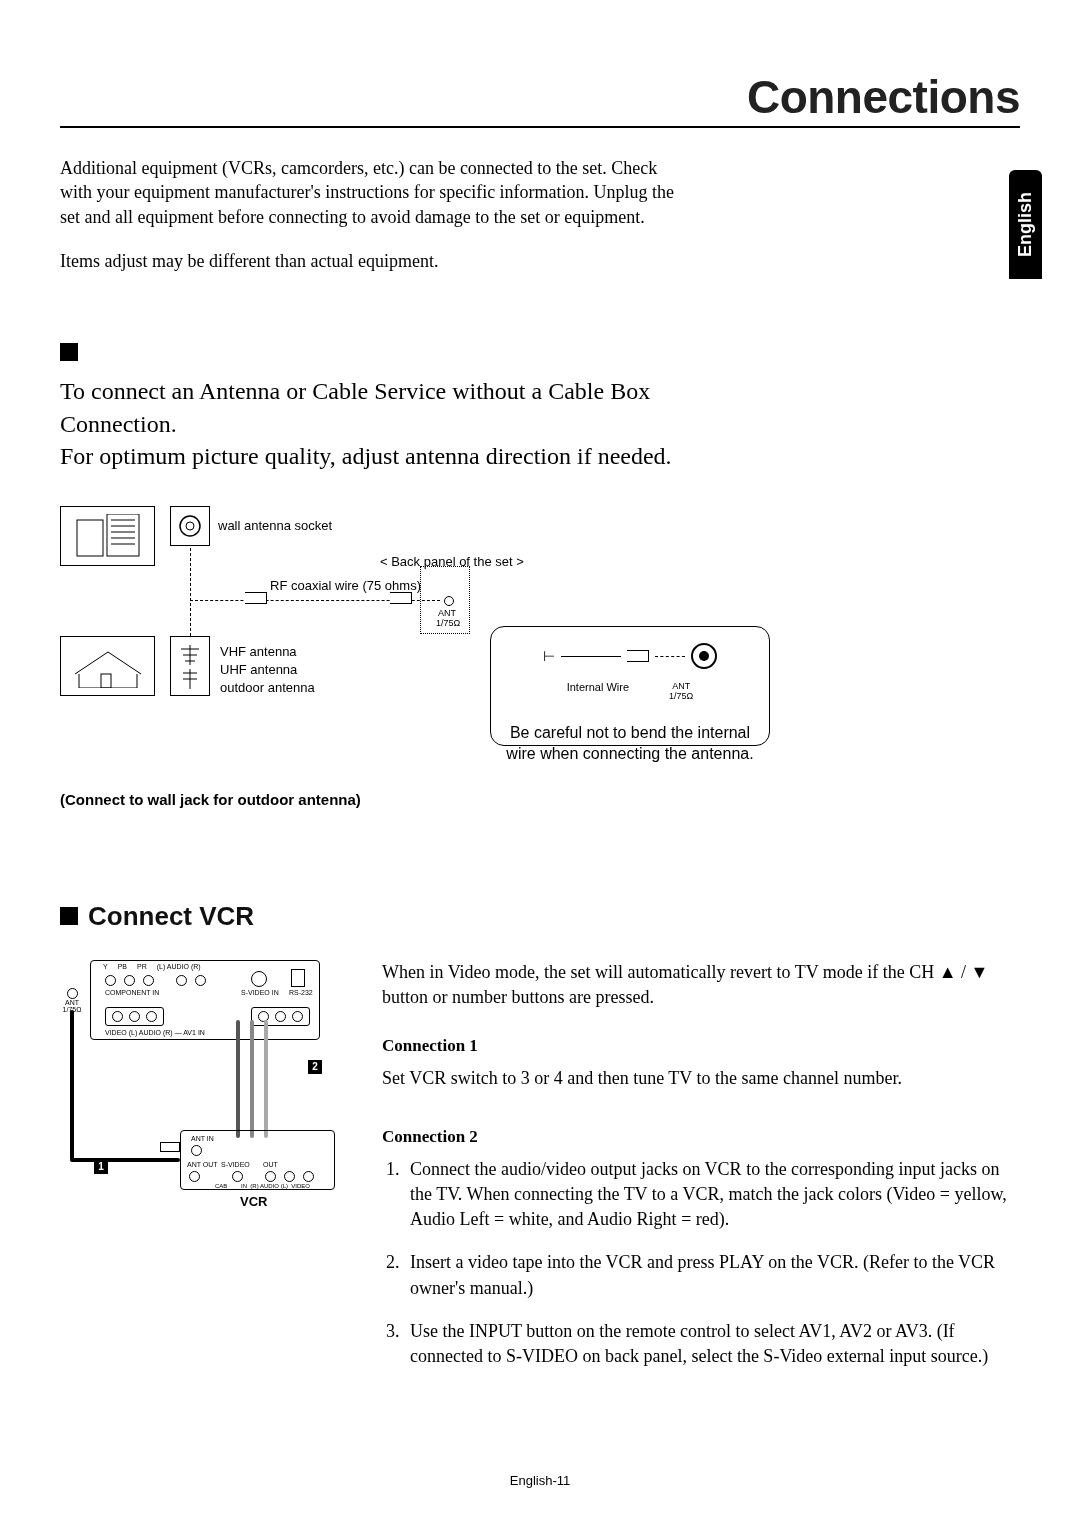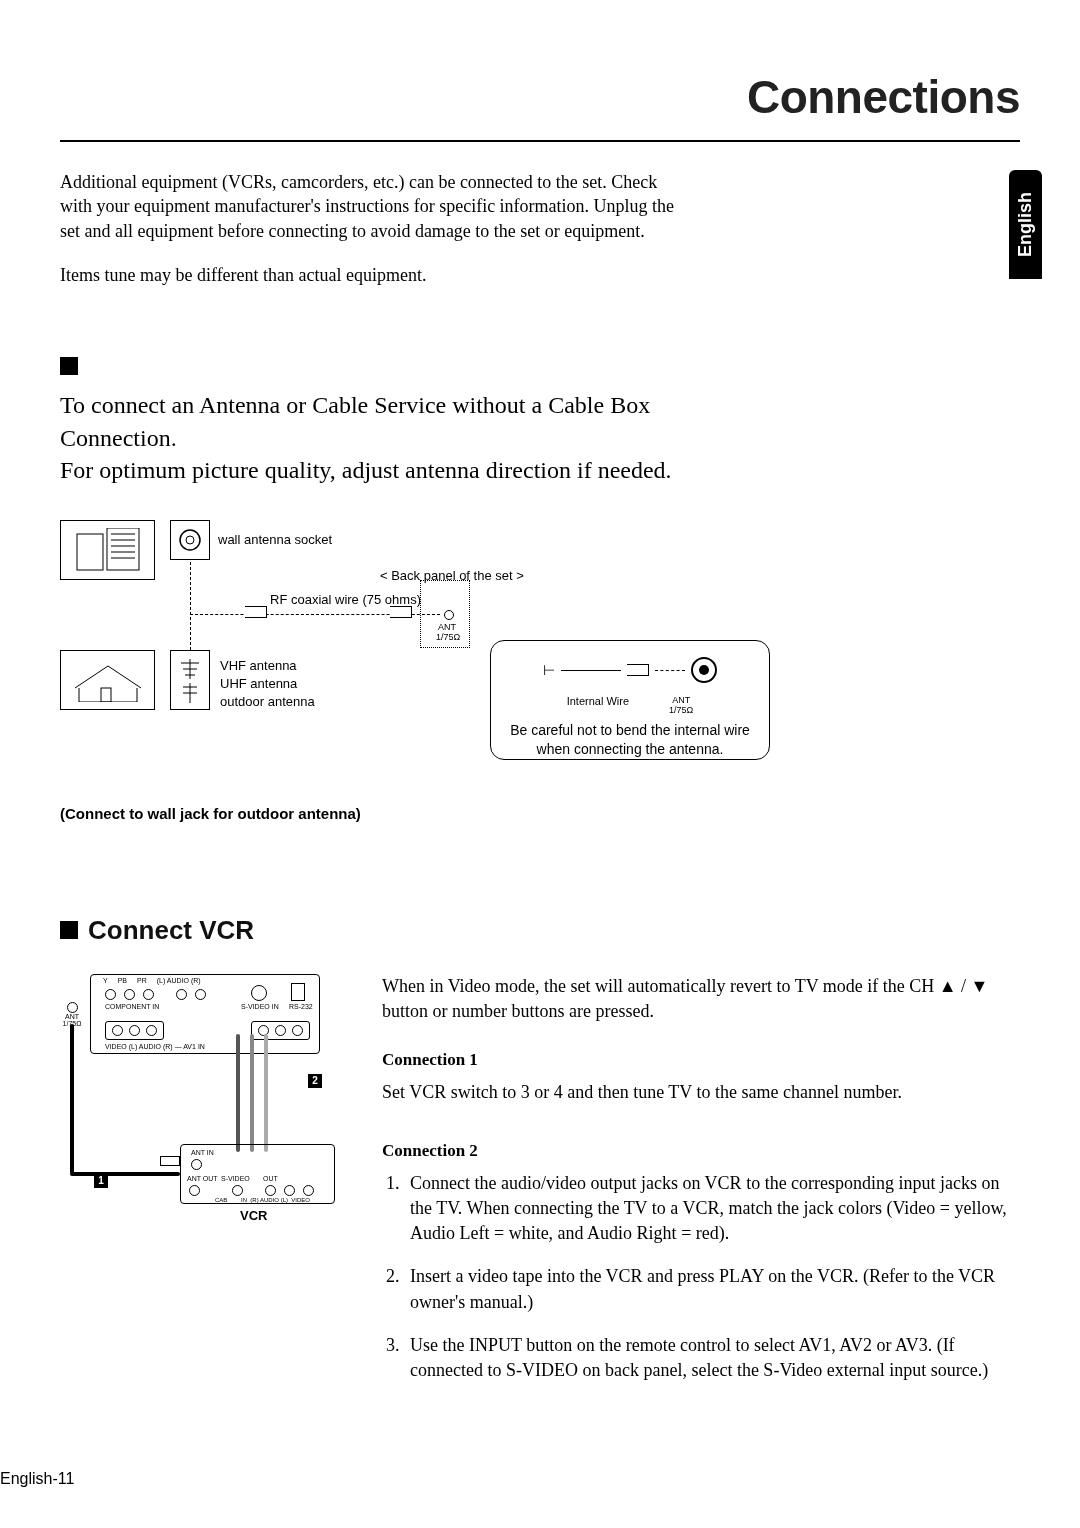--- a/index.html
+++ b/index.html
@@ -12,21 +12,21 @@
     position: relative;
     padding: 70px 60px 40px 60px;
   }
   .page-title {
     font-family: "Trebuchet MS", "Arial Narrow", Arial, sans-serif;
     font-size: 46px;
     font-weight: 700;
     color: #222;
     text-align: right;
     border-bottom: 2px solid #000;
-    padding-bottom: 16px;
+    padding-bottom: 2px;
     margin-bottom: 28px;
     letter-spacing: -0.5px;
   }
   .lang-tab {
     position: absolute;
     right: 38px;
     top: 170px;
     background: #000;
     color: #fff;
     font-family: Arial, sans-serif;
@@ -120,34 +120,34 @@
   .vcr-cable{position:absolute;width:4px;background:#000;border-radius:2px;}
   .vcr-text { font-size:18px; line-height:1.4; flex:1; }
   .vcr-text .conn-h{ font-weight:700; font-size:17px; margin-top:24px; margin-bottom:8px; font-family:"Times New Roman",serif;}
   .vcr-text ol{ margin-left:22px; }
   .vcr-text li{ margin-bottom:18px; padding-left:6px;}
   .num-badge{
     position:absolute; width:14px;height:14px;background:#000;color:#fff;font-size:10px;font-weight:700;
     display:flex;align-items:center;justify-content:center;font-family:Arial,sans-serif;
   }
   .page-num{
-    position:absolute; bottom:40px; left:0; right:0; 
-    font-family:Arial,sans-serif; font-size:16px;
+    position:absolute; bottom:40px; left:0; right:0; text-align:center;
+    font-family:Arial,sans-serif; font-size:13px;
   }
 </style>
 </head>
 <body>
 
 <div class="page-title">Connections</div>
 
 <div class="lang-tab">English</div>
 
 <div class="intro">
   <p>Additional equipment (VCRs, camcorders, etc.) can be connected to the set. Check with your equipment manufacturer's instructions for specific information. Unplug the set and all equipment before connecting to avoid damage to the set or equipment.</p>
-  <p>Items tune may be different than actual equipment.</p>
+  <p>Items adjust may be different than actual equipment.</p>
 </div>
 
 <div class="section-h">
   <span class="bullet"></span>
 </div>
 <div class="section-body">
   <div>To connect an Antenna or Cable Service without a Cable Box Connection.</div>
   <div>For optimum picture quality, adjust antenna direction if needed.</div>
 </div>
 
@@ -218,21 +218,21 @@
       <span style="flex:0 0 30px;border-top:1.5px dashed #000;"></span>
       <span class="internal-jack"></span>
     </div>
     <div style="display:flex;justify-content:center;gap:40px;margin-top:12px;font-size:11px;">
       <span>Internal Wire</span>
       <span style="text-align:center;">
         <div class="ad-small">ANT</div>
         <div class="ad-small">1/75Ω</div>
       </span>
     </div>
-    <div style="text-align:center;font-size:14px;margin-top:6px;line-height:1.3;">Be careful not to bend the internal wire when connecting the antenna.</div>
+    <div style="text-align:center;font-size:16px;margin-top:22px;line-height:1.3;">Be careful not to bend the internal wire when connecting the antenna.</div>
   </div>
 </div>
 
 <div class="sub-bold" style="margin-top:4px;">
   <div>(Connect to wall jack for outdoor antenna)</div>
 </div>
 
 <div class="section-h" style="margin-top:90px;">
   <span class="bullet"></span>
   <span>Connect VCR</span>

